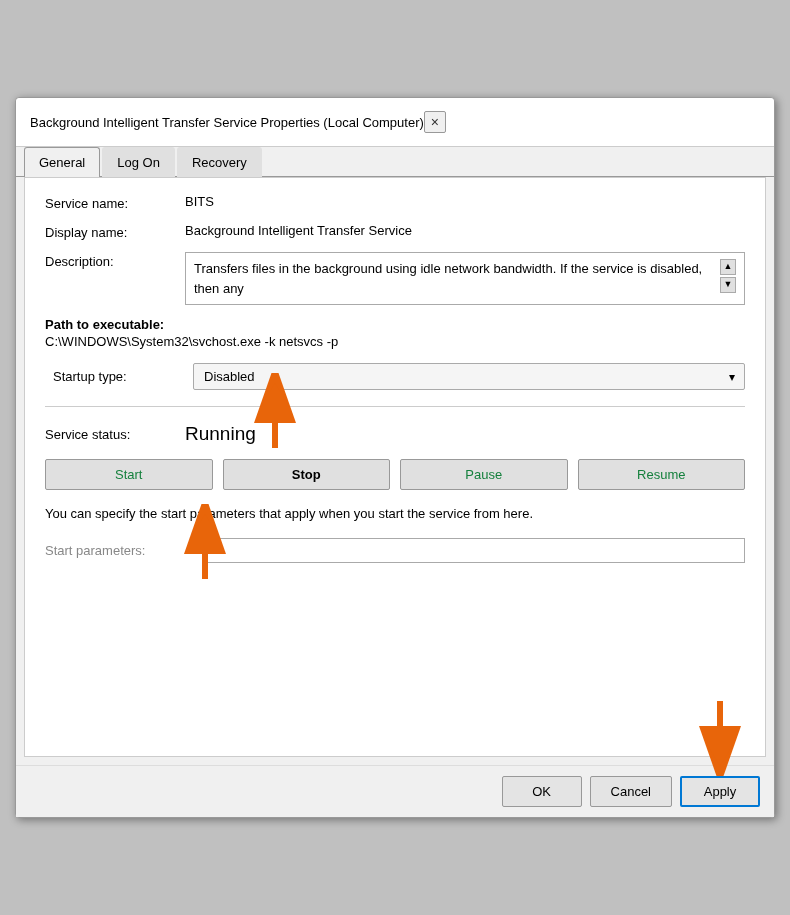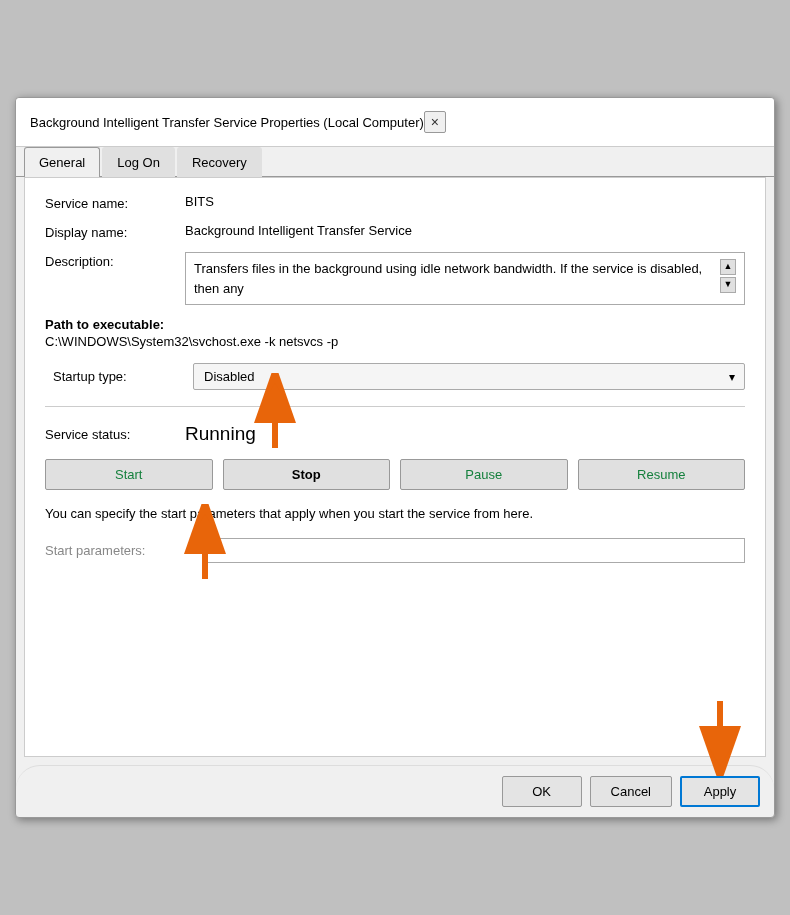--- a/index.html
+++ b/index.html
@@ -379,21 +379,21 @@
 
     <div class="info-text">You can specify the start parameters that apply when you start the service from here.</div>
 
     <div class="start-params-row">
       <span class="start-params-label">Start parameters:</span>
       <input class="start-params-input" type="text" style="">
     </div>
 
   </div>
 
-  <div class="footer-buttons" style="position:relative;border-radius:24px;">
+  <div class="footer-buttons" style="position:relative;">
     <button class="footer-btn">OK</button>
     <button class="footer-btn">Cancel</button>
     <div style="position:relative; display:inline-block;">
       <button class="footer-btn apply">Apply</button>
       
       <div style="position:absolute; top:-80px; left:50%; transform:translateX(-50%); pointer-events:none; z-index:20;">
         <svg width="60" height="80" viewBox="0 0 60 80">
           <defs>
             <marker id="arrowhead3" markerWidth="10" markerHeight="7" refX="5" refY="3.5" orient="auto">
               <polygon points="0 0, 10 3.5, 0 7" fill="#e8650a"></polygon>

